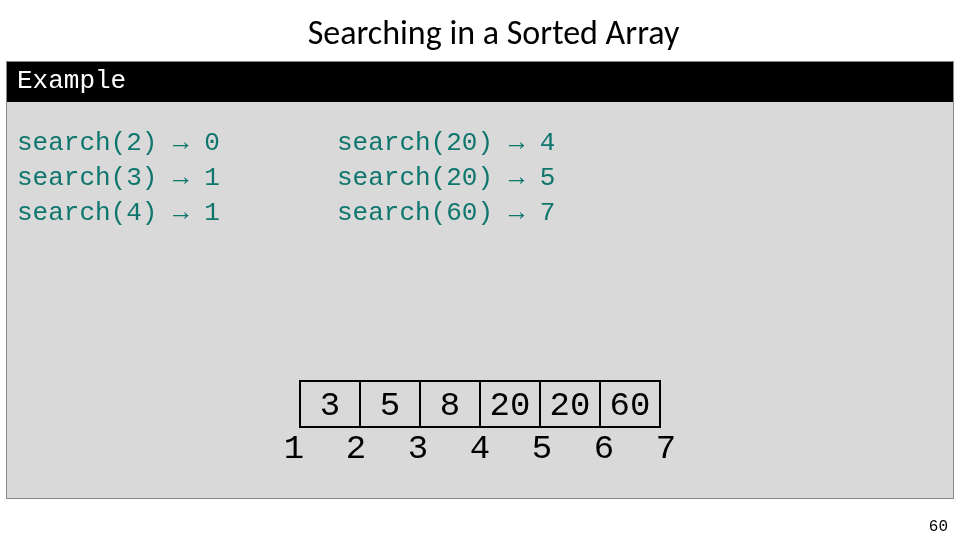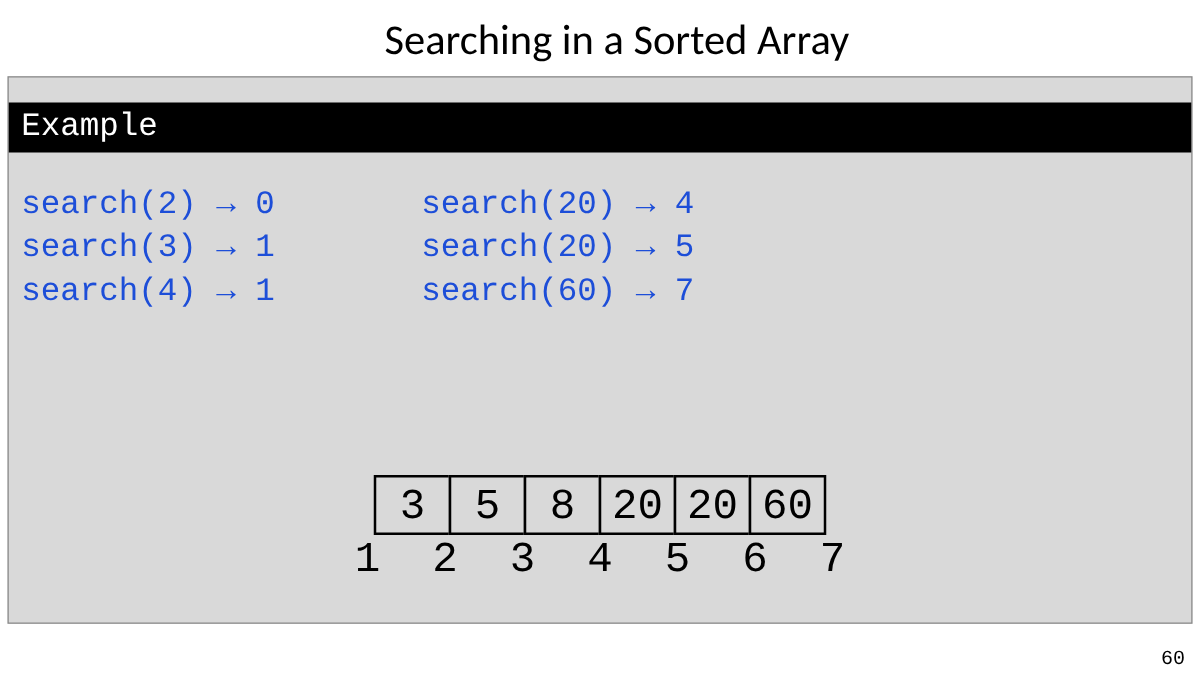--- a/index.html
+++ b/index.html
@@ -32,27 +32,26 @@
     height: 438px;
     position: relative;
     box-sizing: border-box;
   }
   .example-bar {
     background: #000;
     color: #fff;
     font-family: Consolas, "Courier New", monospace;
     font-size: 26px;
     padding: 4px 10px 6px 10px;
-    margin-top: 20px;
   }
   .code-cols {
     display: flex;
     font-family: Consolas, "Courier New", monospace;
     font-size: 26px;
-    color: #1d4ed8;
+    color: #0f766e;
     padding: 24px 10px 0 10px;
   }
   .code-col {
     white-space: pre;
     line-height: 1.35;
   }
   .col-left { width: 320px; }
   .col-right { flex: 1; }
   .array-area {
     position: absolute;

